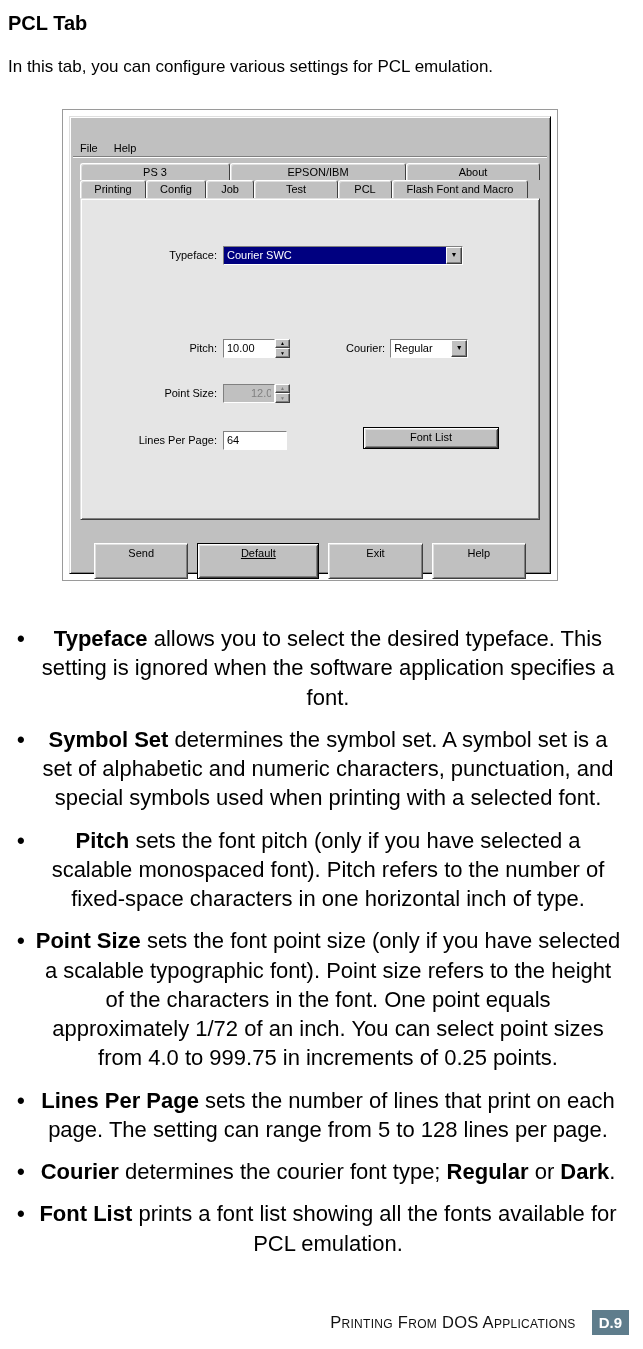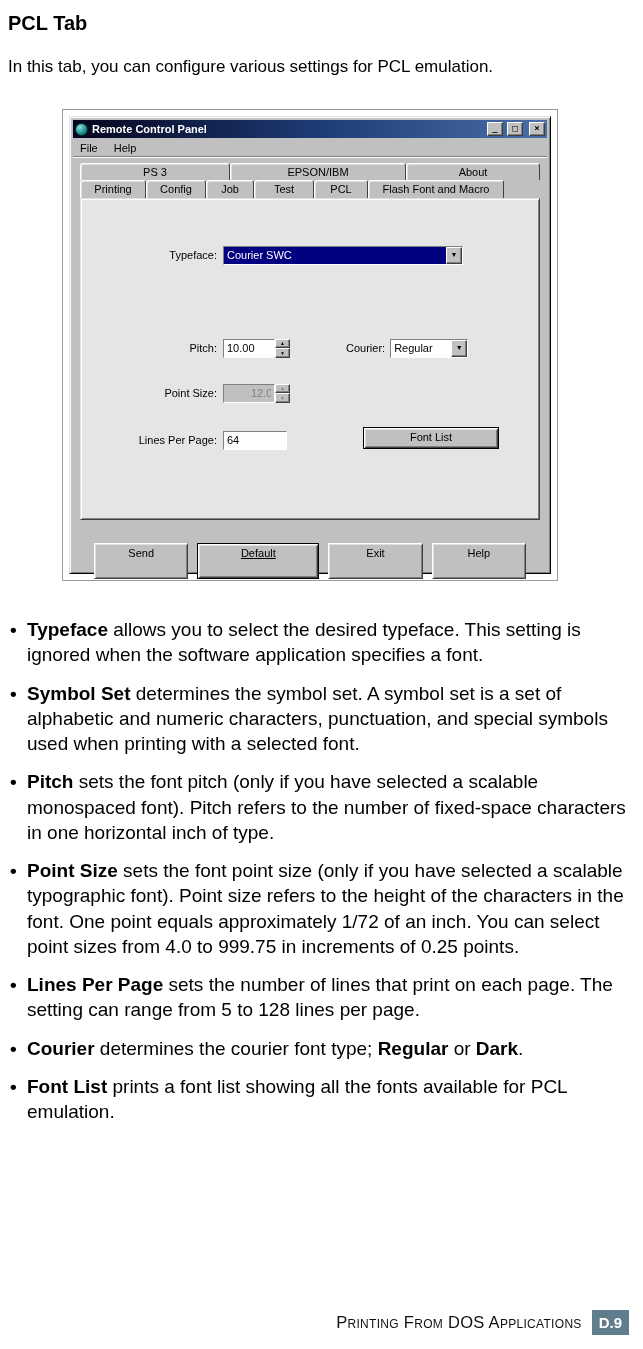--- a/index.html
+++ b/index.html
@@ -100,63 +100,56 @@
     border:1px solid #000;
     box-shadow: inset 1px 1px 0 #fff, inset -1px -1px 0 #404040, inset 2px 2px 0 #dfdfdf, inset -2px -2px 0 #808080; }
   .dlg-buttons { position:absolute; left:24px; right:24px; top:426px; display:flex; gap:9px; }
   .dlg-buttons .btn { height:36px; line-height:18px; flex:1; }
   .dlg-buttons .btn.wide { flex:1.3; }
   .btn.default { border:1px solid #000;
     box-shadow: inset 1px 1px 0 #fff, inset -1px -1px 0 #404040, inset 2px 2px 0 #dfdfdf, inset -2px -2px 0 #808080;
     text-decoration:underline; }
 
   
-  ul.bullets { list-style:none; margin:0; padding:0 4px 0 2px; font-size:19px; line-height:1.33; }
+  ul.bullets { list-style:none; margin:7px; padding:0 4px 0 2px; font-size:22px; line-height:1.33;text-align:center; }
   ul.bullets li { position:relative; padding-left:17px; margin-bottom:13px; }
   ul.bullets li::before { content:"\2022"; position:absolute; left:0; top:0; font-weight:bold; }
   .b { font-weight:bold; }
 
   
-  .footer { margin-top:auto; display:flex; justify-content:flex-end; align-items:center; gap:10px; padding-right:4px; }
+  .footer { margin-top:auto; display:flex; justify-content:flex-end; align-items:center; gap:16px; padding-right:4px; }
   .footer-section { font-variant:small-caps; font-size:16.5px; letter-spacing:0.3px; color:#111; }
   .badge { background:#5f7d8c; color:#fff; font-weight:bold; font-size:15px; padding:4px 7px; }
 </style>
 </head>
 <body>
 
 <h1 class="page-title">PCL Tab</h1>
 <p class="intro">In this tab, you can configure various settings for PCL emulation.</p>
 
 <div class="shot-wrap">
   <div class="dialog">
 
-    <div class="titlebar">
-      <span class="app-icon"></span>
-      <span class="title-text">Remote Control Panel</span>
-      <span class="winbtn">_</span>
-      <span class="winbtn">□</span>
-      <span class="winbtn close">×</span>
-    </div>
 
     <div class="menubar">
       <span class="menu-item">File</span>
       <span class="menu-item">Help</span>
     </div>
 
     <div class="tabs">
       <div class="tabrow row1">
         <div class="tab" style="width:150px">PS 3</div>
         <div class="tab" style="width:176px">EPSON/IBM</div>
         <div class="tab" style="width:134px">About</div>
       </div>
       <div class="tabrow row2">
         <div class="tab" style="width:66px">Printing</div>
         <div class="tab" style="width:60px">Config</div>
         <div class="tab" style="width:48px">Job</div>
-        <div class="tab" style="width:60px">Test</div>
+        <div class="tab" style="width:84px">Test</div>
         <div class="tab active" style="width:54px">PCL</div>
         <div class="tab" style="width:136px">Flash Font and Macro</div>
       </div>
     </div>
 
     <div class="panel">
 
       <div class="frow" style="top:46px">
         <span class="flabel">Typeface:</span>
         <div class="combo main">

